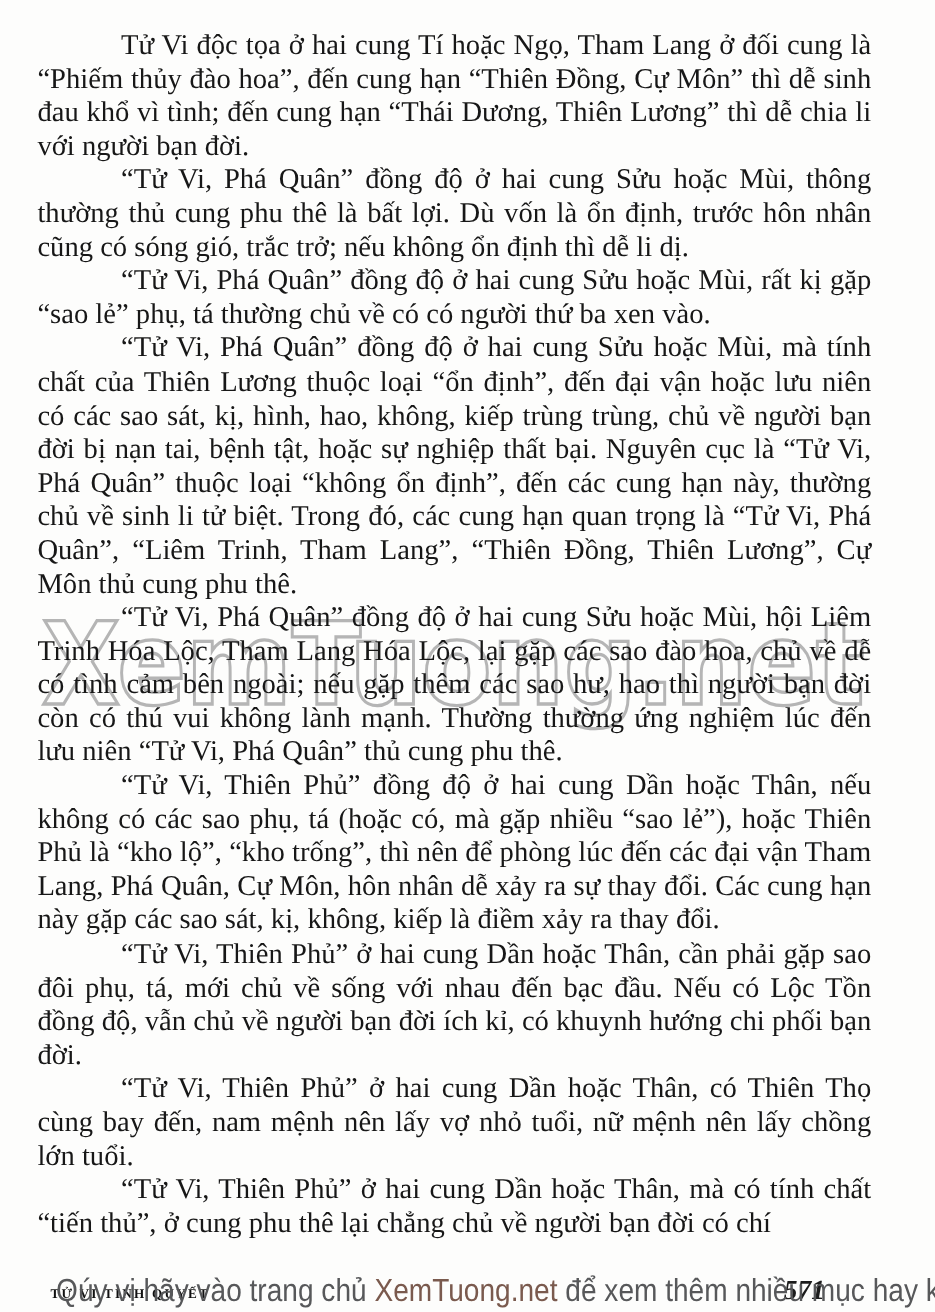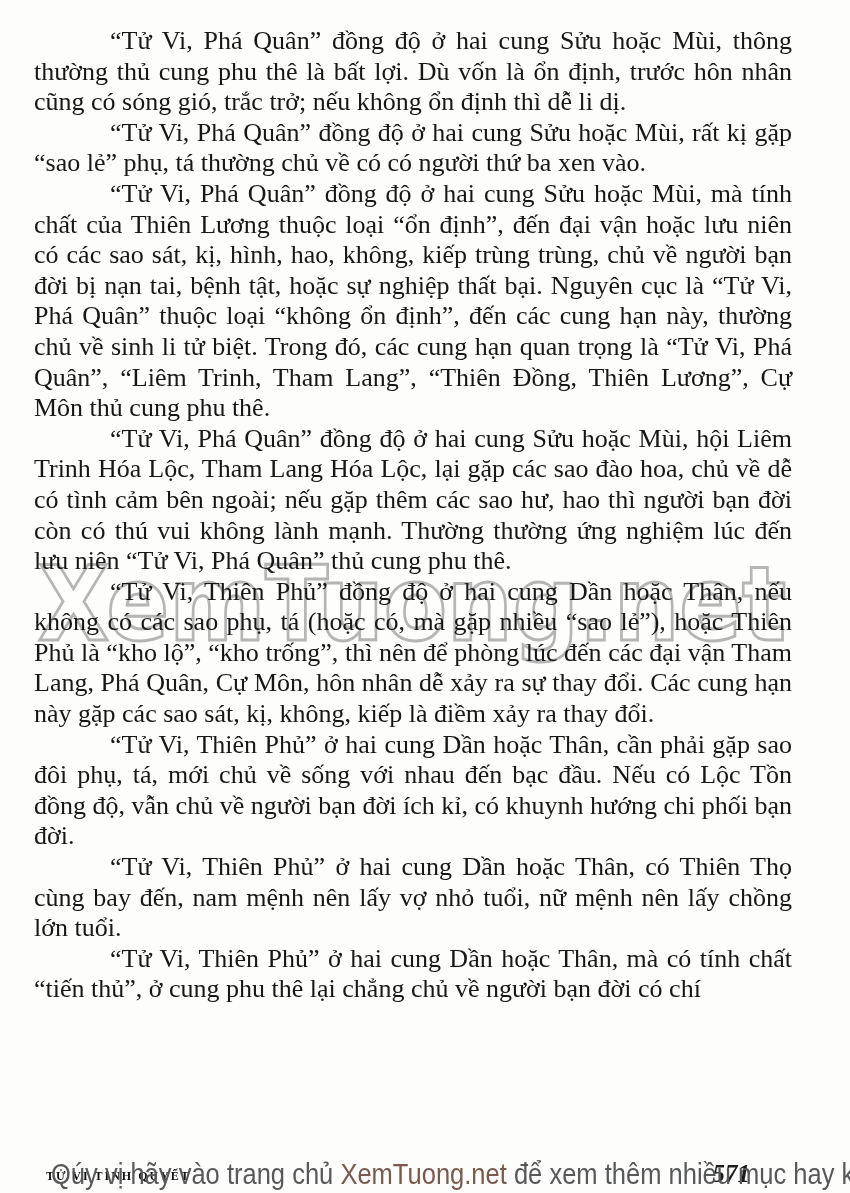--- a/index.html
+++ b/index.html
@@ -92,20 +92,21 @@
 </head>
 <body>
 
 <div class="page">
 
   <svg class="watermark" width="770" height="165" viewBox="0 0 770 165" aria-hidden="true">
     <text x="8" y="120" font-size="104" textLength="748" lengthAdjust="spacingAndGlyphs" fill="rgba(255,255,255,0.45)" stroke="#b5b5b5" stroke-width="3">XemTuong.net</text>
   </svg>
 
   <div class="content">
+    <p>Tử Vi độc tọa ở hai cung Tí hoặc Ngọ, Tham Lang ở đối cung là “Phiếm thủy đào hoa”, đến cung hạn “Thiên Đồng, Cự Môn” thì dễ sinh đau khổ vì tình; đến cung hạn “Thái Dương, Thiên Lương” thì dễ chia li với người bạn đời.</p>
     <p>“Tử Vi, Phá Quân” đồng độ ở hai cung Sửu hoặc Mùi, thông thường thủ cung phu thê là bất lợi. Dù vốn là ổn định, trước hôn nhân cũng có sóng gió, trắc trở; nếu không ổn định thì dễ li dị.</p>
     <p>“Tử Vi, Phá Quân” đồng độ ở hai cung Sửu hoặc Mùi, rất kị gặp “sao lẻ” phụ, tá thường chủ về có có người thứ ba xen vào.</p>
     <p>“Tử Vi, Phá Quân” đồng độ ở hai cung Sửu hoặc Mùi, mà tính chất của Thiên Lương thuộc loại “ổn định”, đến đại vận hoặc lưu niên có các sao sát, kị, hình, hao, không, kiếp trùng trùng, chủ về người bạn đời bị nạn tai, bệnh tật, hoặc sự nghiệp thất bại. Nguyên cục là “Tử Vi, Phá Quân” thuộc loại “không ổn định”, đến các cung hạn này, thường chủ về sinh li tử biệt. Trong đó, các cung hạn quan trọng là “Tử Vi, Phá Quân”, “Liêm Trinh, Tham Lang”, “Thiên Đồng, Thiên Lương”, Cự Môn thủ cung phu thê.</p>
     <p>“Tử Vi, Phá Quân” đồng độ ở hai cung Sửu hoặc Mùi, hội Liêm Trinh Hóa Lộc, Tham Lang Hóa Lộc, lại gặp các sao đào hoa, chủ về dễ có tình cảm bên ngoài; nếu gặp thêm các sao hư, hao thì người bạn đời còn có thú vui không lành mạnh. Thường thường ứng nghiệm lúc đến lưu niên “Tử Vi, Phá Quân” thủ cung phu thê.</p>
     <p>“Tử Vi, Thiên Phủ” đồng độ ở hai cung Dần hoặc Thân, nếu không có các sao phụ, tá (hoặc có, mà gặp nhiều “sao lẻ”), hoặc Thiên Phủ là “kho lộ”, “kho trống”, thì nên để phòng lúc đến các đại vận Tham Lang, Phá Quân, Cự Môn, hôn nhân dễ xảy ra sự thay đổi. Các cung hạn này gặp các sao sát, kị, không, kiếp là điềm xảy ra thay đổi.</p>
     <p>“Tử Vi, Thiên Phủ” ở hai cung Dần hoặc Thân, cần phải gặp sao đôi phụ, tá, mới chủ về sống với nhau đến bạc đầu. Nếu có Lộc Tồn đồng độ, vẫn chủ về người bạn đời ích kỉ, có khuynh hướng chi phối bạn đời.</p>
     <p>“Tử Vi, Thiên Phủ” ở hai cung Dần hoặc Thân, có Thiên Thọ cùng bay đến, nam mệnh nên lấy vợ nhỏ tuổi, nữ mệnh nên lấy chồng lớn tuổi.</p>
     <p>“Tử Vi, Thiên Phủ” ở hai cung Dần hoặc Thân, mà có tính chất “tiến thủ”, ở cung phu thê lại chẳng chủ về người bạn đời có chí</p>
   </div>
 

